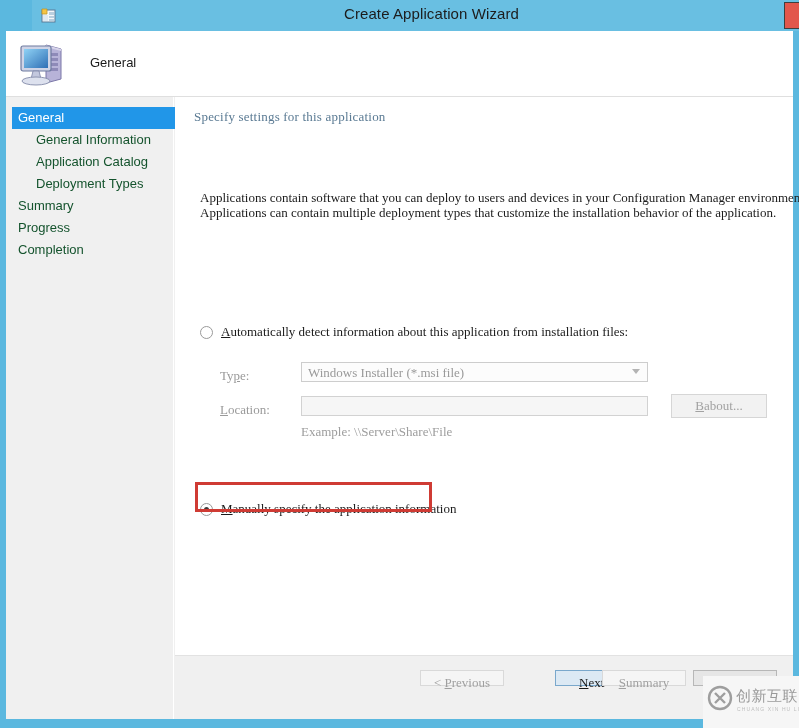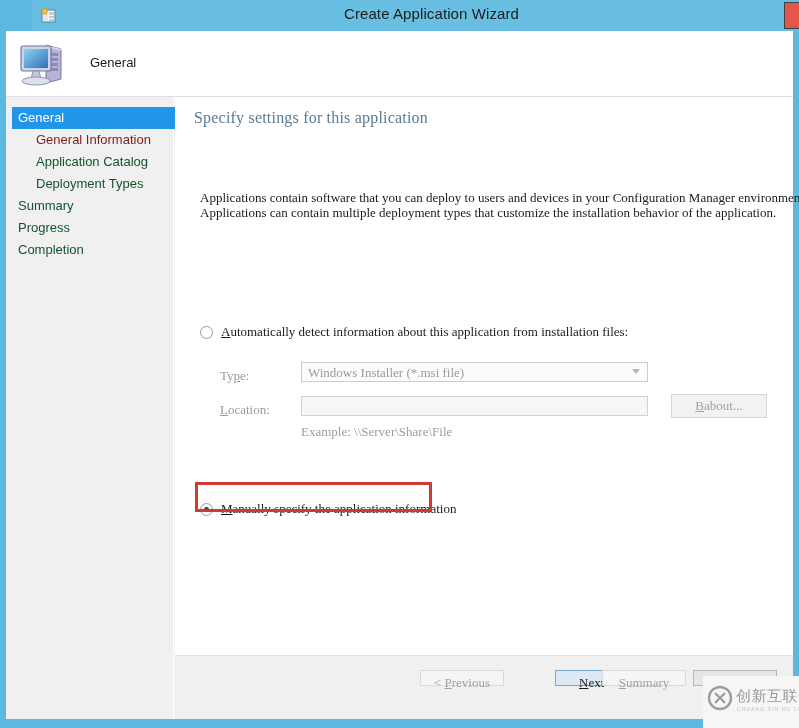--- a/index.html
+++ b/index.html
@@ -121,21 +121,21 @@
   }
   .nav-item.lvl0 { padding-left: 6px; }
   .nav-item.lvl1 { padding-left: 24px; }
   .nav-item.selected {
     background: #2196e8;
     color: #ffffff;
     margin-left: 0px;
     width: 160px;
   }
   .nav-item.current {
-    color: #7f1d1d;
+    color: #14532d;
   }
   #nav-list {
     position: absolute;
     left: 6px;
     top: 10px;
     width: 162px;
   }
 
   
   #content {
@@ -150,21 +150,21 @@
     position: absolute;
     left: 0; top: 0;
     width: 618px;
     height: 558px;
     background: #ffffff;
   }
   #page-heading {
     position: absolute;
     left: 19px; top: 12px;
     font-family: "Liberation Serif", serif;
-    font-size: 16px;
+    font-size: 13px;
     color: #5a7a93;
     letter-spacing: .2px;
   }
   .para-line {
     font-family: "Liberation Serif", serif;
     font-size: 13px;
     color: #1b1b1b;
     line-height: 15px;
     white-space: nowrap;
   }

